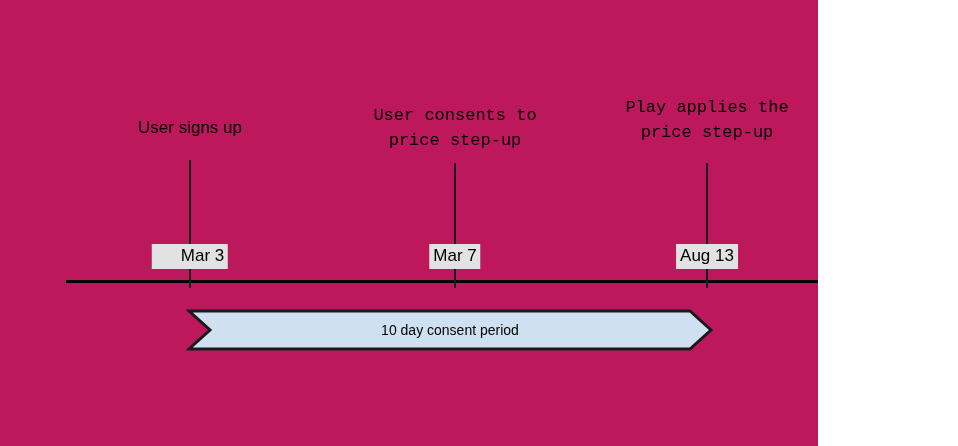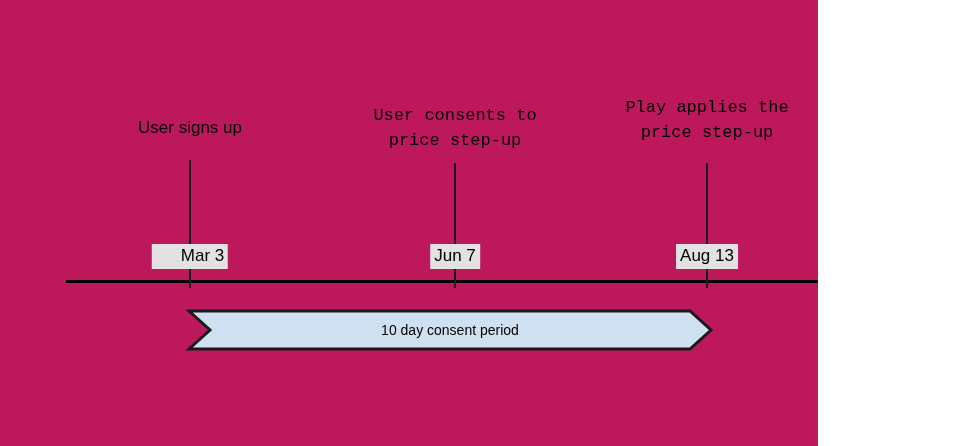--- a/index.html
+++ b/index.html
@@ -90,21 +90,21 @@
     </div>
     <div class="event-date" style="left:0px; top:244px;padding-left:29px;">Mar 3</div>
   </div>
 
   <div class="event" style="left:455px;">
     <div class="event-stem" style="top:163px; height:125px;"></div>
     <div class="event-title" style="left:0px; top:103px;font-family:Liberation Mono, monospace;">
       <div>User consents to</div>
       <div>price step-up</div>
     </div>
-    <div class="event-date" style="left:0px; top:244px;">Jun 7</div>
+    <div class="event-date" style="left:0px; top:244px;">Mar 7</div>
   </div>
 
   <div class="event" style="left:707px;">
     <div class="event-stem" style="top:163px; height:125px;"></div>
     <div class="event-title" style="left:0px; top:95px;font-family:Liberation Mono, monospace;">
       <div>Play applies the</div>
       <div>price step-up</div>
     </div>
     <div class="event-date" style="left:0px; top:244px;">Aug 13</div>
   </div>

